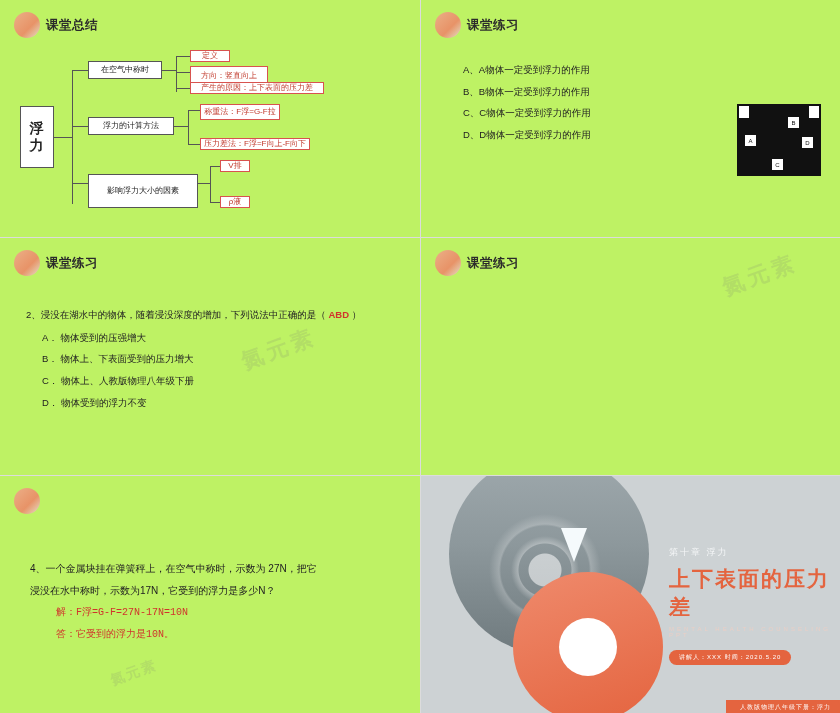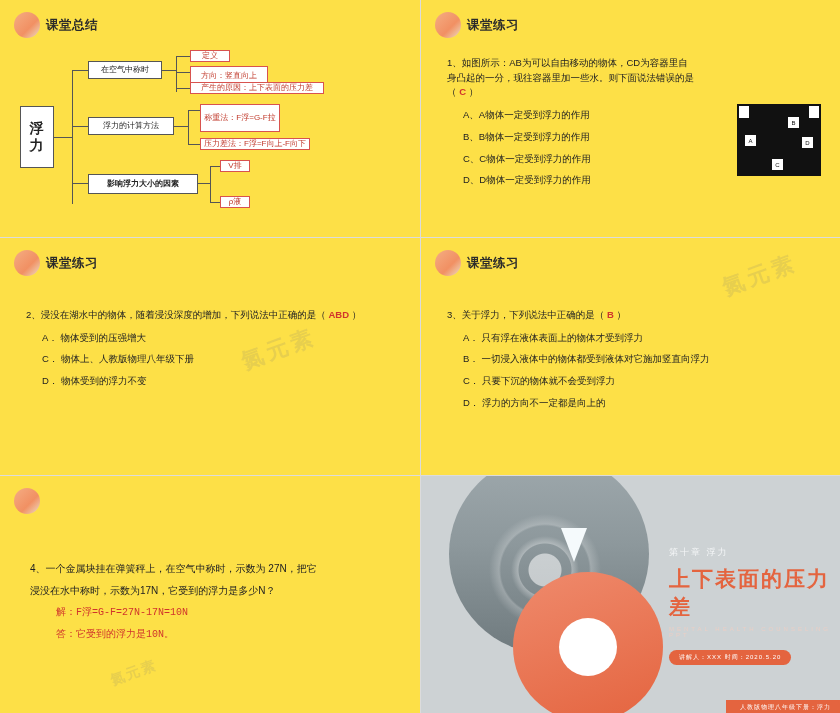--- a/index.html
+++ b/index.html
@@ -13,21 +13,21 @@
     position: relative;
     width: 840px; height: 713px;
     display: grid;
     grid-template-columns: 420px 420px;
     grid-template-rows: 237px 237px 239px;
     background: #dcdcdc;
     gap: 1px;
   }
   .slide {
     position: relative;
-    background: #fde047;
+    background: #bef264;
     overflow: hidden;
   }
   
   .slide-head {
     position: absolute;
     top: 12px; left: 14px;
     display: flex; align-items: center;
   }
   .head-dot {
     width: 26px; height: 26px; border-radius: 50%;
@@ -249,50 +249,45 @@
 
       <div class="ln h" style="left:164px; top:40px; width:14px;"></div>
       <div class="node red" style="left:178px; top:34px; width:134px; height:12px;">产生的原因：上下表面的压力差</div>
 
       <div class="ln h" style="left:60px; top:78px; width:16px;"></div>
       <div class="node" style="left:76px; top:69px; width:86px; height:18px;">浮力的计算方法</div>
       <div class="ln h" style="left:162px; top:78px; width:14px;"></div>
       <div class="ln v" style="left:176px; top:62px; height:34px;"></div>
 
       <div class="ln h" style="left:176px; top:62px; width:12px;"></div>
-      <div class="node red" style="left:188px; top:56px; width:80px; height:28px;">称重法：F浮=G-F拉</div>
+      <div class="node red" style="left:188px; top:56px; width:80px; height:16px;">称重法：F浮=G-F拉</div>
 
       <div class="ln h" style="left:176px; top:96px; width:12px;"></div>
       <div class="node red" style="left:188px; top:90px; width:110px; height:12px;">压力差法：F浮=F向上-F向下</div>
 
       <div class="ln h" style="left:60px; top:135px; width:16px;"></div>
-      <div class="node" style="left:76px; top:126px; width:110px; height:20px;font-weight:bold;">影响浮力大小的因素</div>
+      <div class="node" style="left:76px; top:126px; width:110px; height:34px;">影响浮力大小的因素</div>
       <div class="ln h" style="left:186px; top:135px; width:12px;"></div>
       <div class="ln v" style="left:198px; top:118px; height:36px;"></div>
 
       <div class="ln h" style="left:198px; top:118px; width:10px;"></div>
       <div class="node red" style="left:208px; top:112px; width:30px; height:12px;">V排</div>
 
       <div class="ln h" style="left:198px; top:154px; width:10px;"></div>
       <div class="node red" style="left:208px; top:148px; width:30px; height:12px;">ρ液</div>
     </div>
   </div>
 
   <div class="slide">
     <div class="slide-head">
       <div class="head-dot"></div>
       <div class="head-title">课堂练习</div>
     </div>
 
     <div class="qbody" style="width: 250px;">
-      <div class="qtitle">
-        <span>1、如图所示：AB为可以自由移动的物体，CD为容器里自身凸起的一分，现往容器里加一些水。则下面说法错误的是（</span>
-        <span class="ans">C</span>
-        <span>）</span>
-      </div>
       <div class="opt">A、A物体一定受到浮力的作用</div>
       <div class="opt">B、B物体一定受到浮力的作用</div>
       <div class="opt">C、C物体一定受到浮力的作用</div>
       <div class="opt">D、D物体一定受到浮力的作用</div>
     </div>
 
     <div class="fig">
       <div class="cut" style="left:0; top:0; width:10px; height:12px;"></div>
       <div class="cut" style="right:0; top:0; width:10px; height:12px;"></div>
       <div class="box" style="left:5px; top:28px; width:13px; height:13px;">A</div>
@@ -308,43 +303,33 @@
       <div class="head-title">课堂练习</div>
     </div>
 
     <div class="qbody" style="top:70px;">
       <div class="qtitle">
         <span>2、浸没在湖水中的物体，随着浸没深度的增加，下列说法中正确的是（</span>
         <span class="ans">ABD</span>
         <span>）</span>
       </div>
       <div class="opt">A． 物体受到的压强增大</div>
+      <div class="opt">B． 物体上、下表面受到的压力增大</div>
       <div class="opt">C． 物体上、人教版物理八年级下册</div>
       <div class="opt">D． 物体受到的浮力不变</div>
     </div>
     <div class="wm" style="left:240px; top:96px; transform:rotate(-20deg);">氮元素</div>
   </div>
 
   <div class="slide">
     <div class="slide-head">
       <div class="head-dot"></div>
       <div class="head-title">课堂练习</div>
     </div>
 
-    <div class="qbody" style="top:70px;">
-      <div class="qtitle">
-        <span>3、关于浮力，下列说法中正确的是（</span>
-        <span class="ans">B</span>
-        <span>）</span>
-      </div>
-      <div class="opt">A． 只有浮在液体表面上的物体才受到浮力</div>
-      <div class="opt">B． 一切浸入液体中的物体都受到液体对它施加竖直向浮力</div>
-      <div class="opt">C． 只要下沉的物体就不会受到浮力</div>
-      <div class="opt">D． 浮力的方向不一定都是向上的</div>
-    </div>
     <div class="wm" style="left:300px; top:22px; transform:rotate(-20deg);">氮元素</div>
   </div>
 
   <div class="slide">
     <div class="slide-head">
       <div class="head-dot"></div>
       <div class="head-title"></div>
     </div>
 
     <div class="calc">

